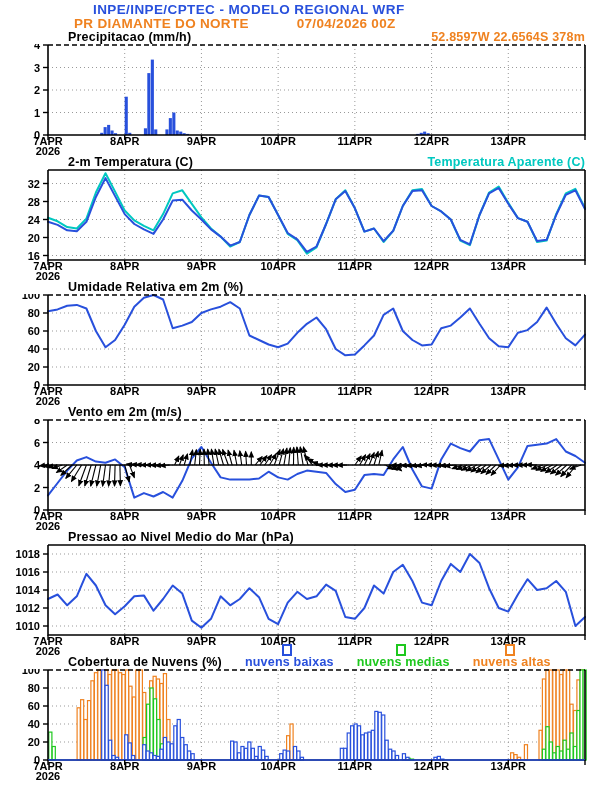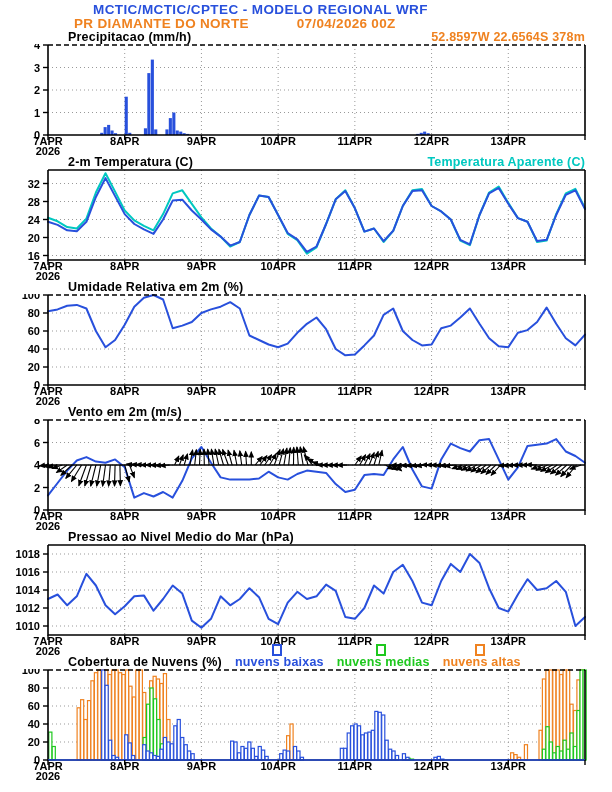--- a/index.html
+++ b/index.html
@@ -8,38 +8,38 @@
     font-family:"Liberation Sans",sans-serif;font-weight:bold;
     -webkit-font-smoothing:antialiased;
   }
   .hdr1{color:var(--blue);font-size:13.5px;line-height:14px;margin-top:3px;
         padding-left:93px;letter-spacing:.4px;white-space:nowrap;}
   .hdr2{color:var(--orange);font-size:13.5px;line-height:14px;padding-left:35px;
         letter-spacing:.3px;display:flex;white-space:nowrap;margin-left:39px;}
   .hdr2 .dt{margin-left:48px;}
   .panel{position:relative;}
   .trow{height:13px;display:flex;align-items:flex-end;font-size:12.5px;line-height:13px;
-        padding-left:68px;padding-right:27px;letter-spacing:.2px;white-space:nowrap;}
+        padding-left:68px;padding-right:27px;letter-spacing:.2px;white-space:nowrap;gap:10px;}
   .trow .ttl{color:#000;}
   .trow .spacer{flex:1;}
   .loc{color:var(--orange);}
   .leg-cyan{color:var(--cyan);}
   .leg-item{display:inline-flex;align-items:center;margin-left:13px;flex-direction:column;}
   .leg-item:first-of-type{margin-left:10px;}
   .c-blue{color:var(--blue);} .c-green{color:var(--green);justify-content:flex-end;} .c-orange{color:var(--orange);text-align:center;}
   .sq{width:6px;height:8px;display:inline-block;margin-right:4px;background:#fff;}
   .sq-blue{border:2px solid var(--blue);} .sq-green{border:2px solid var(--green);}
   .sq-orange{border:2px solid var(--orange);}
   svg.plot{display:block;}
   svg .tick{font-size:11px;font-weight:bold;fill:#000;}
 </style>
 </head>
 <body>
 
-<div class="hdr1">MCTIC/MCTIC/CPTEC - MODELO REGIONAL WRF</div>
+<div class="hdr1">INPE/INPE/CPTEC - MODELO REGIONAL WRF</div>
 <div class="hdr2">
   <span>PR DIAMANTE DO NORTE</span>
   <span class="dt">07/04/2026 00Z</span>
 </div>
 
 <div class="panel">
   <div class="trow">
     <span class="ttl">Precipitacao (mm/h)</span>
     <span class="spacer"></span>
     <span class="loc">52.8597W 22.6564S 378m</span>

